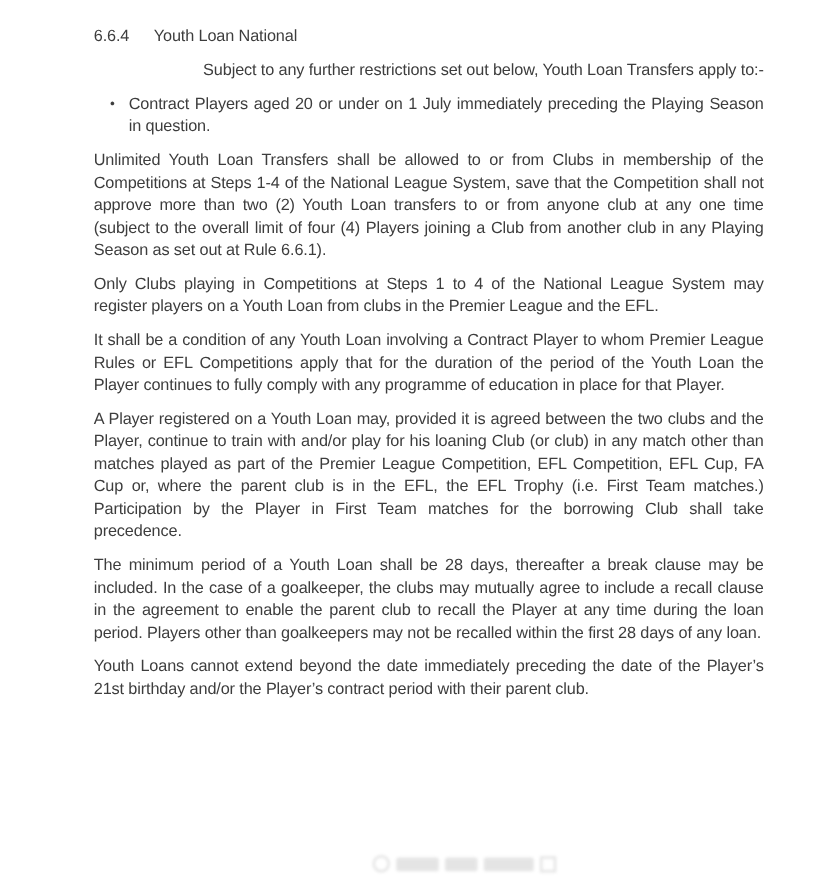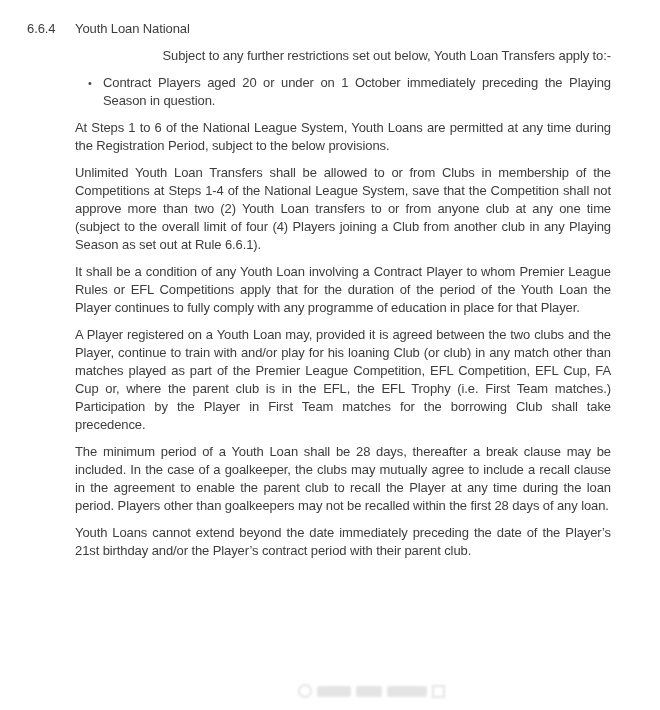--- a/index.html
+++ b/index.html
@@ -21,20 +21,21 @@
   }
   .content {
     position: absolute;
     top: 20px;
     left: 27px;
     width: 584px;
   }
   .heading-row {
     display: flex;
     margin-bottom: 9px;
+    margin-left: 48px;
   }
   .section-number {
     width: 48px;
     flex: 0 0 48px;
   }
   .body-block {
     margin-left: 48px;
     width: 536px;
     margin-bottom: 9px;
   }
@@ -101,28 +102,28 @@
 
     <div class="heading-row">
       <span class="section-number">6.6.4</span>
       <span class="section-title">Youth Loan National</span>
     </div>
 
     <div class="body-block para intro">Subject to any further restrictions set out below, Youth Loan Transfers apply to:-</div>
 
     <div class="body-block bullet-item">
       <span class="bullet-marker">•</span>
-      <span class="bullet-text">Contract Players aged 20 or under on 1 October immediately preceding the Playing Season in question.</span>
+      <span class="bullet-text">Contract Players aged 20 or under on 1 July immediately preceding the Playing Season in question.</span>
     </div>
 
-    <div class="body-block para">At Steps 1 to 6 of the National League System, Youth Loans are permitted at any time during the Registration Period, subject to the below provisions.</div>
 
     <div class="body-block para">Unlimited Youth Loan Transfers shall be allowed to or from Clubs in membership of the Competitions at Steps 1-4 of the National League System, save that the Competition shall not approve more than two (2) Youth Loan transfers to or from anyone club at any one time (subject to the overall limit of four (4) Players joining a Club from another club in any Playing Season as set out at Rule 6.6.1).</div>
 
 
+    <div class="body-block para">Only Clubs playing in Competitions at Steps 1 to 4 of the National League System may register players on a Youth Loan from clubs in the Premier League and the EFL.</div>
 
     <div class="body-block para">It shall be a condition of any Youth Loan involving a Contract Player to whom Premier League Rules or EFL Competitions apply that for the duration of the period of the Youth Loan the Player continues to fully comply with any programme of education in place for that Player.</div>
 
     <div class="body-block para">A Player registered on a Youth Loan may, provided it is agreed between the two clubs and the Player, continue to train with and/or play for his loaning Club (or club) in any match other than matches played as part of the Premier League Competition, EFL Competition, EFL Cup, FA Cup or, where the parent club is in the EFL, the EFL Trophy (i.e. First Team matches.) Participation by the Player in First Team matches for the borrowing Club shall take precedence.</div>
 
 
     <div class="body-block para">The minimum period of a Youth Loan shall be 28 days, thereafter a break clause may be included. In the case of a goalkeeper, the clubs may mutually agree to include a recall clause in the agreement to enable the parent club to recall the Player at any time during the loan period. Players other than goalkeepers may not be recalled within the first 28 days of any loan.</div>
 
     <div class="body-block para">Youth Loans cannot extend beyond the date immediately preceding the date of the Player’s 21st birthday and/or the Player’s contract period with their parent club.</div>
 

